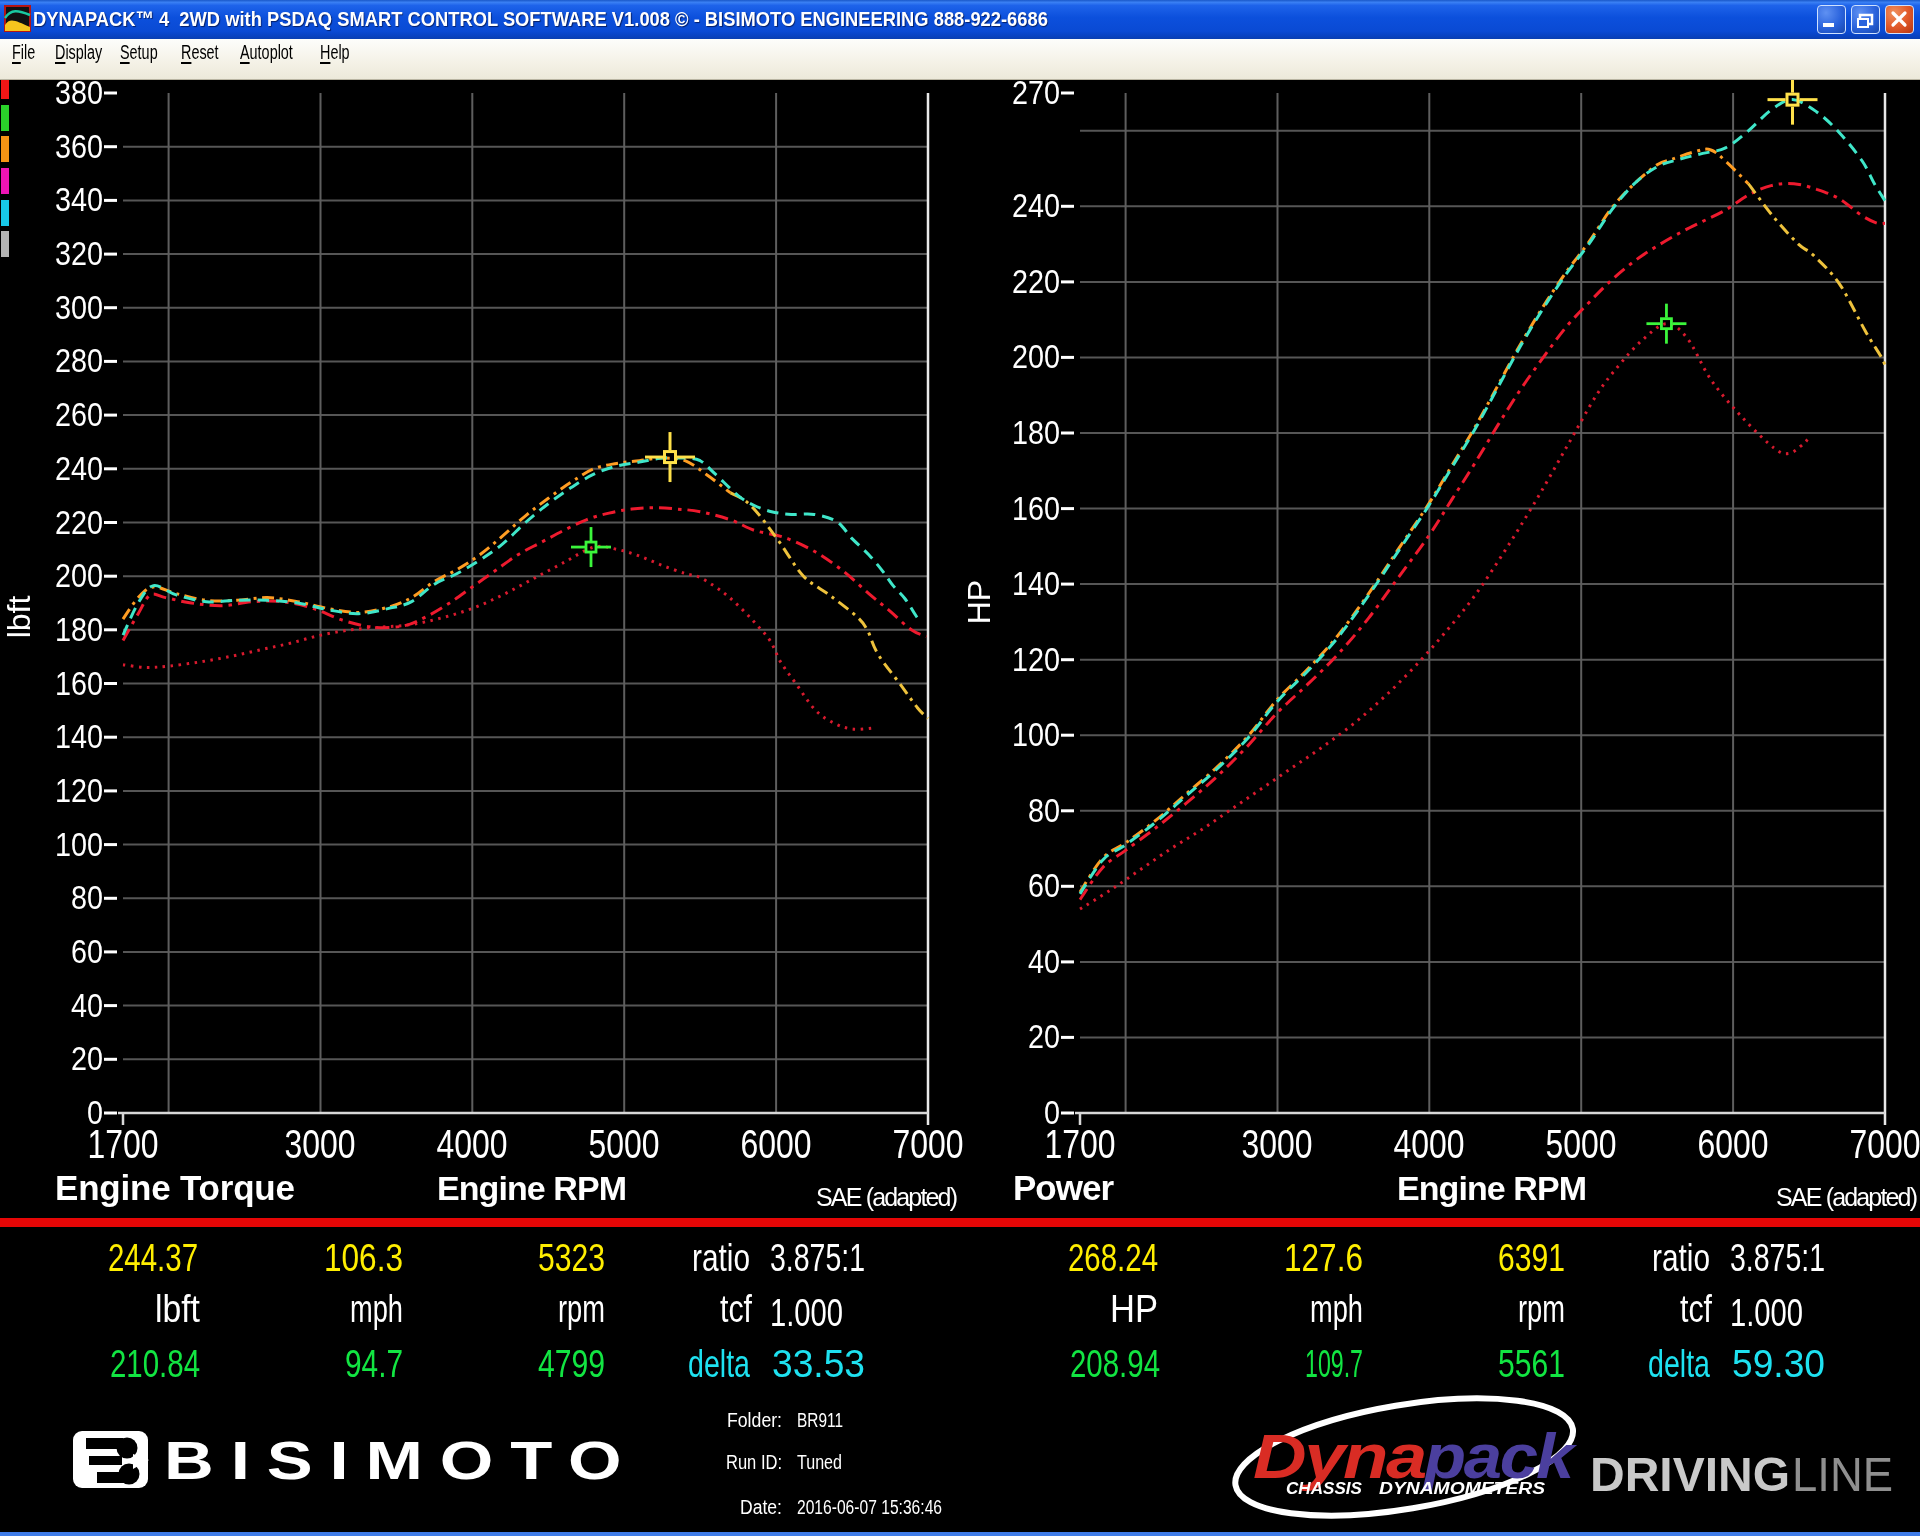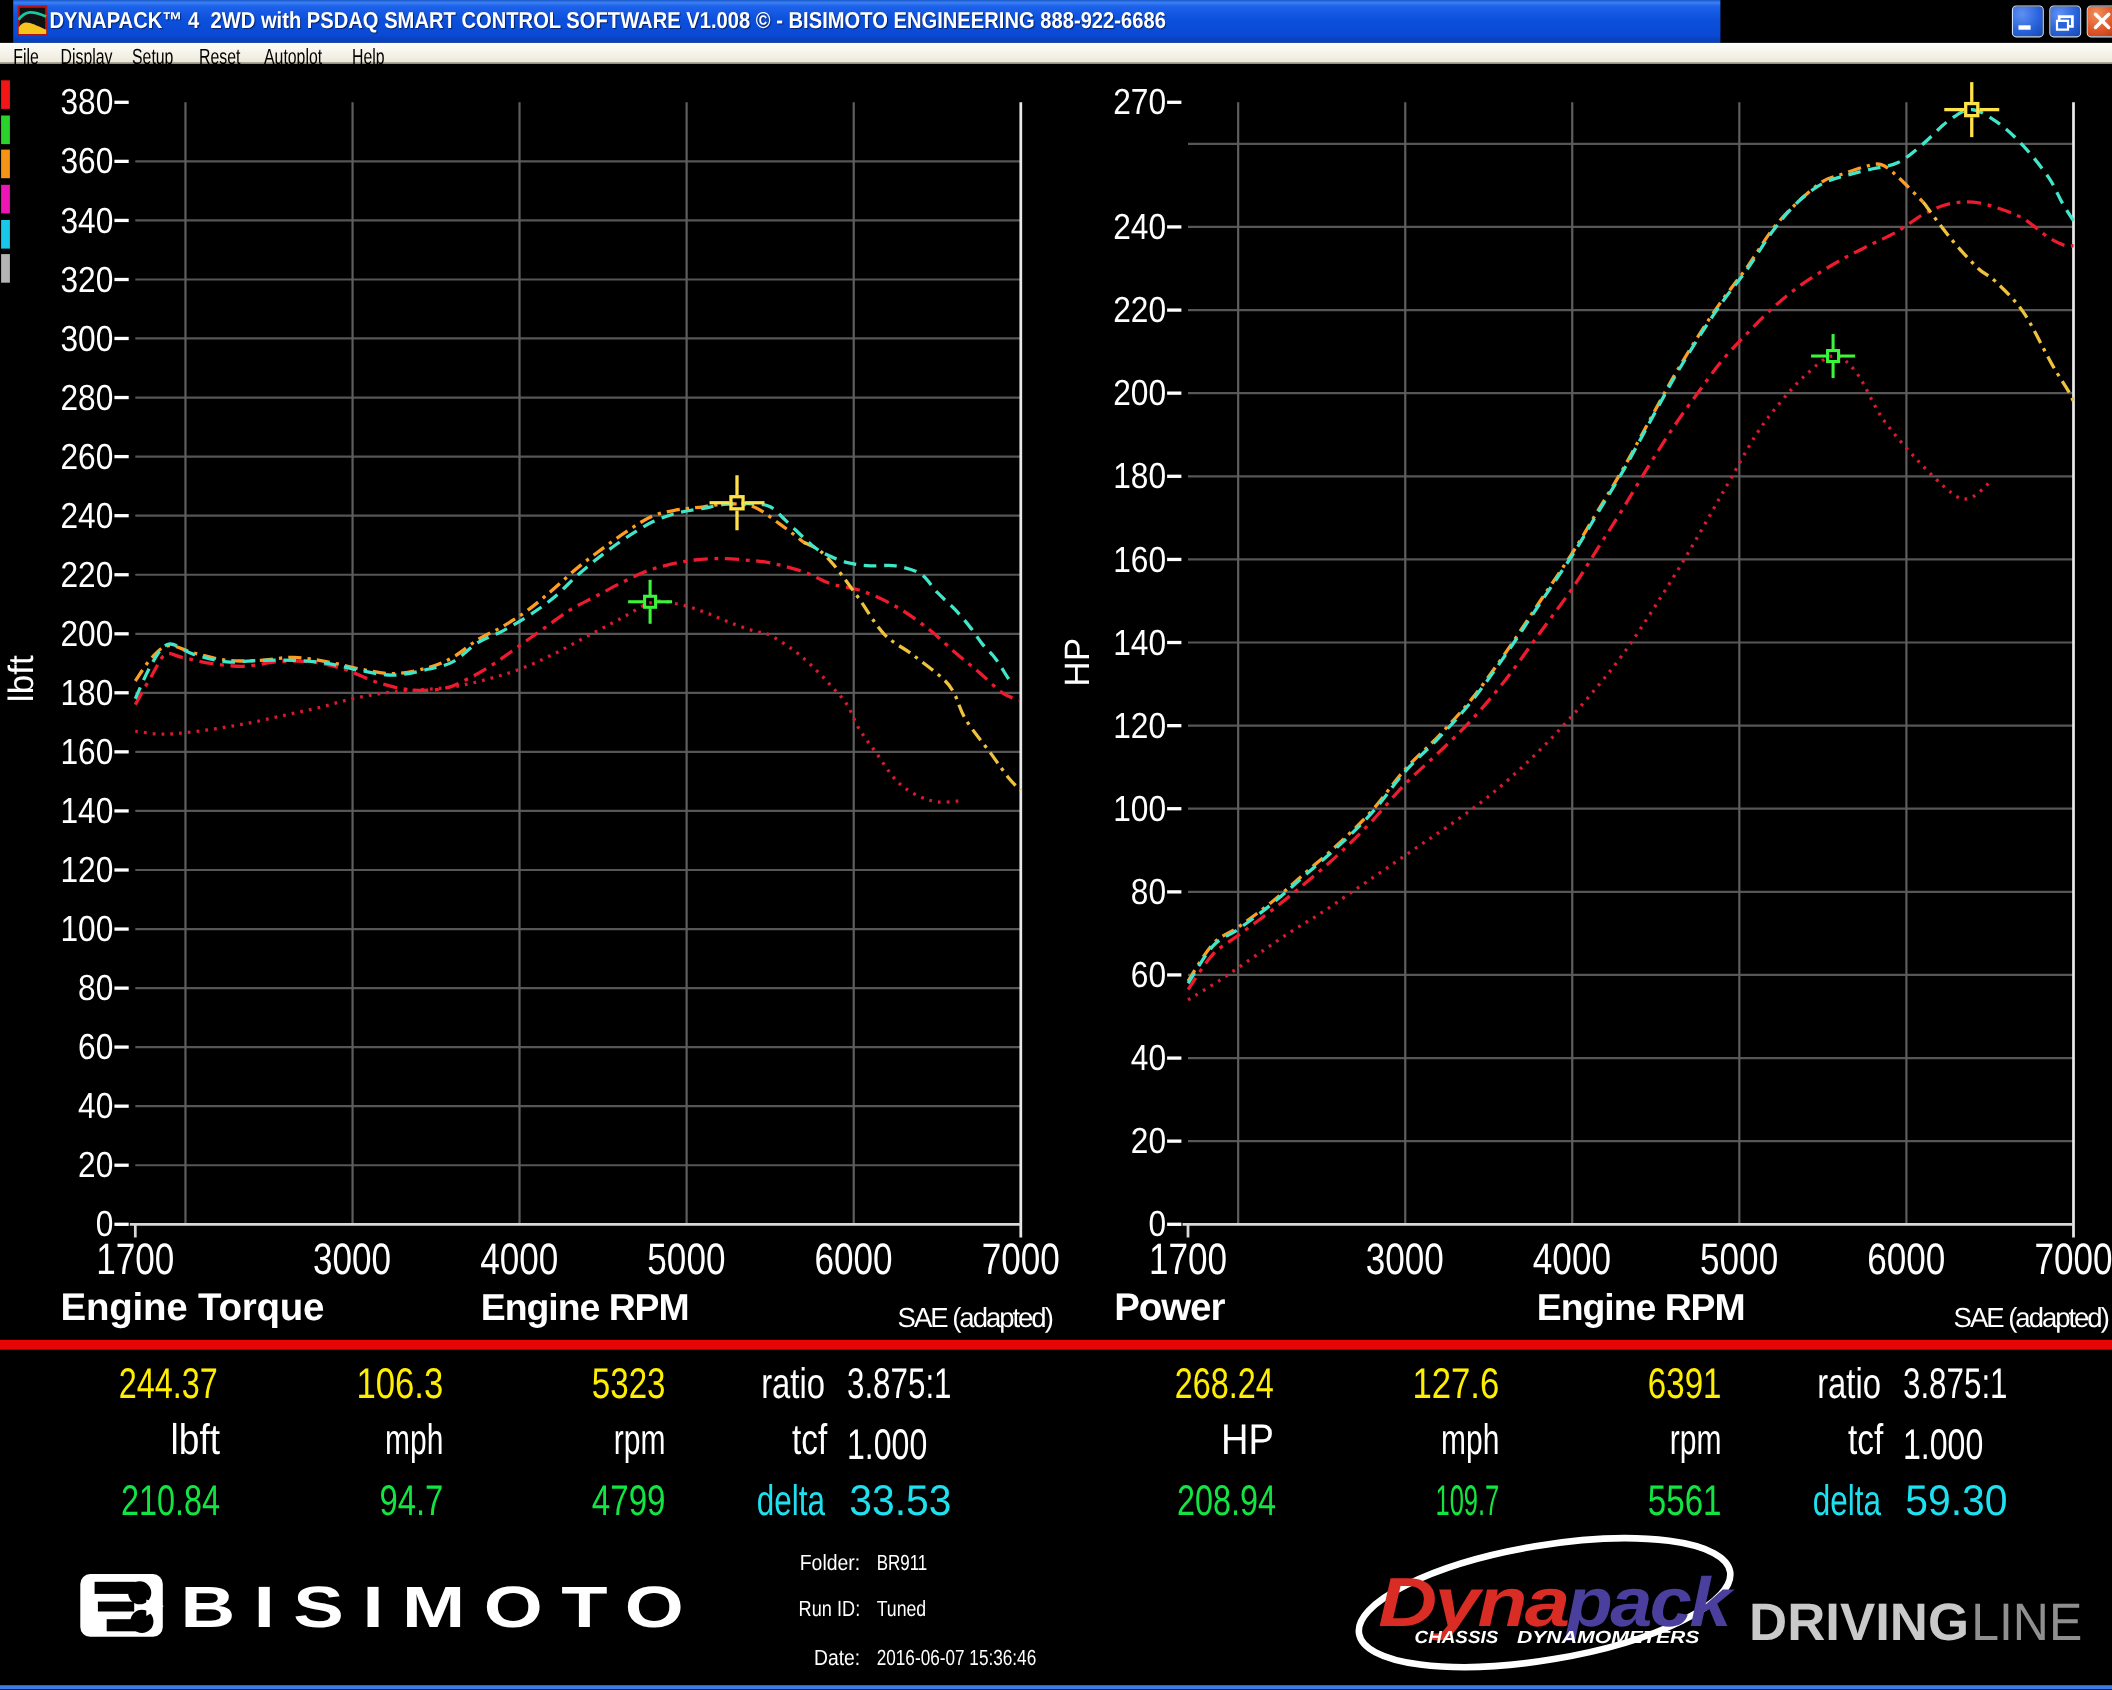--- a/index.html
+++ b/index.html
@@ -1,23 +1,23 @@
 <!DOCTYPE html>
 <html><head><meta charset="utf-8"><style>
 html,body{margin:0;padding:0;background:#000;width:1920px;height:1536px;overflow:hidden}
 *{box-sizing:border-box;font-family:"Liberation Sans",sans-serif}
-#title{position:absolute;top:0;left:12px;width:1552px;height:39px;
+#title{position:absolute;top:0;left:0;width:1920px;height:39px;
 background:linear-gradient(180deg,#1a58c8 0%,#3a80f4 6%,#1e63ea 14%,#0c50dc 45%,#0a4ad4 80%,#0841be 94%,#0a3fb0 100%);}
 #ticon{position:absolute;left:4px;top:5px;width:27px;height:27px}
 #ttext{position:absolute;left:33px;top:7px;font-size:21px;font-weight:bold;color:#fff;white-space:nowrap;
 text-shadow:1px 1px 1px rgba(0,0,30,.6);transform:scaleX(.873);transform-origin:left center}
 .wbtn{position:absolute;top:5px;width:29px;height:29px;border-radius:4px;border:1.5px solid #cfe2ff}
 .bblue{background:radial-gradient(circle at 30% 25%,#5f91f2,#2a63dd 55%,#1747ad)}
 .bred{background:radial-gradient(circle at 30% 25%,#f0905e,#e25b2b 50%,#b83510)}
-#menu{position:absolute;top:39px;left:0;width:1920px;height:19px;background:linear-gradient(180deg,#fdfdfb,#f4f1e6 60%,#ece9da);border-bottom:1px solid #b9b5a2;color:#000;font-size:20px}
+#menu{position:absolute;top:39px;left:0;width:1920px;height:41px;background:linear-gradient(180deg,#fdfdfb,#f4f1e6 60%,#ece9da);border-bottom:1px solid #b9b5a2;color:#000;font-size:20px}
 .mi{position:absolute;top:2px;display:inline-block;transform:scaleX(.72);transform-origin:left center}
 .mi u{text-decoration:underline;text-underline-offset:3px}
 </style></head>
 <body>
 <svg width="1920" height="1536" viewBox="0 0 1920 1536" style="position:absolute;top:0;left:0" font-family="Liberation Sans, sans-serif">
 <rect x="0" y="66" width="1920" height="1470" fill="#000"></rect>
 <rect x="1" y="73" width="8" height="26" fill="#f21616"></rect>
 <rect x="1" y="105" width="8" height="26" fill="#2ad32a"></rect>
 <rect x="1" y="136" width="8" height="26" fill="#f59414"></rect>
 <rect x="1" y="168" width="8" height="26" fill="#ef14b4"></rect>

